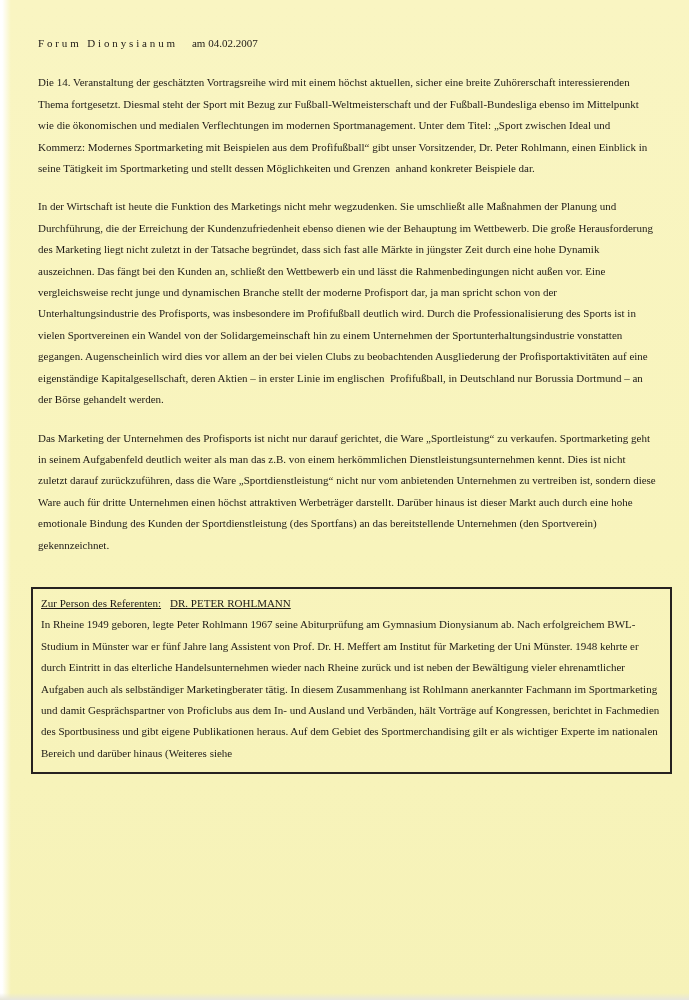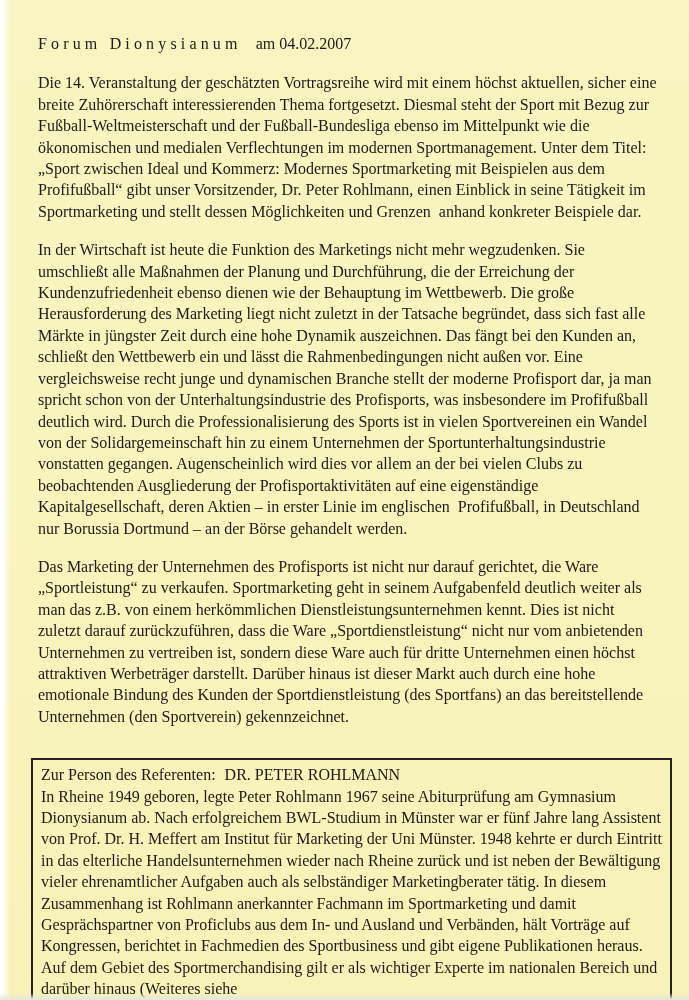--- a/index.html
+++ b/index.html
@@ -12,21 +12,21 @@
     width: 689px;
     height: 1000px;
     margin: 0 auto;
     background: #f8f4bd;
     background: linear-gradient(180deg, #f9f5c2 0%, #f8f4bc 55%, #f6f2b8 100%);
     box-sizing: border-box;
     padding: 33px 32px 0 38px;
     overflow: hidden;
     font-family: "Liberation Serif", "DejaVu Serif", serif;
     color: #1e1a16;
-    font-size: 16px;
+    font-size: 11px;
     line-height: 21.4px;
   }
   
   .page::before {
     content: "";
     position: absolute;
     left: 0; top: 0; bottom: 0;
     width: 11px;
     background: linear-gradient(90deg, #ffffff 20%, rgba(255,255,255,0) 100%);
     pointer-events: none;
@@ -58,20 +58,21 @@
   }
   .ref-box {
     margin-left: -7px;
     margin-right: -15px;
     border: 2px solid #262220;
     padding: 4px 8px 8px 8px;
     box-sizing: border-box;
   }
   .box-heading {
     margin: 0;
+    text-decoration: underline;
   }
   .box-heading .heading-name {
     margin-left: 9px;
   }
   .box-body {
     margin: 0;
   }
 </style>
 </head>
 <body>

